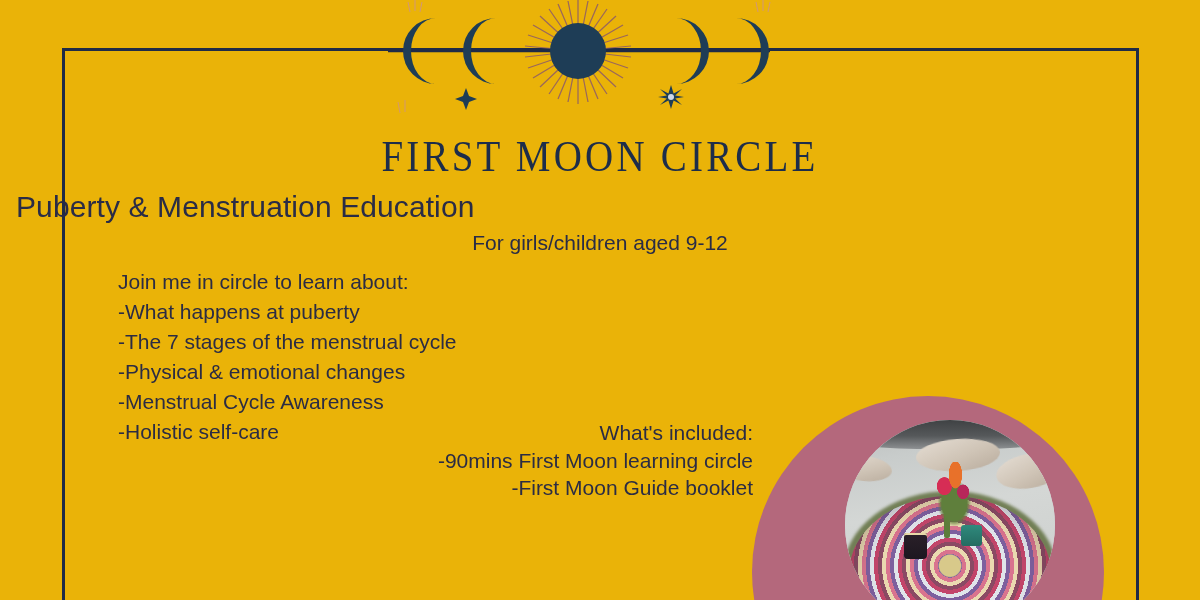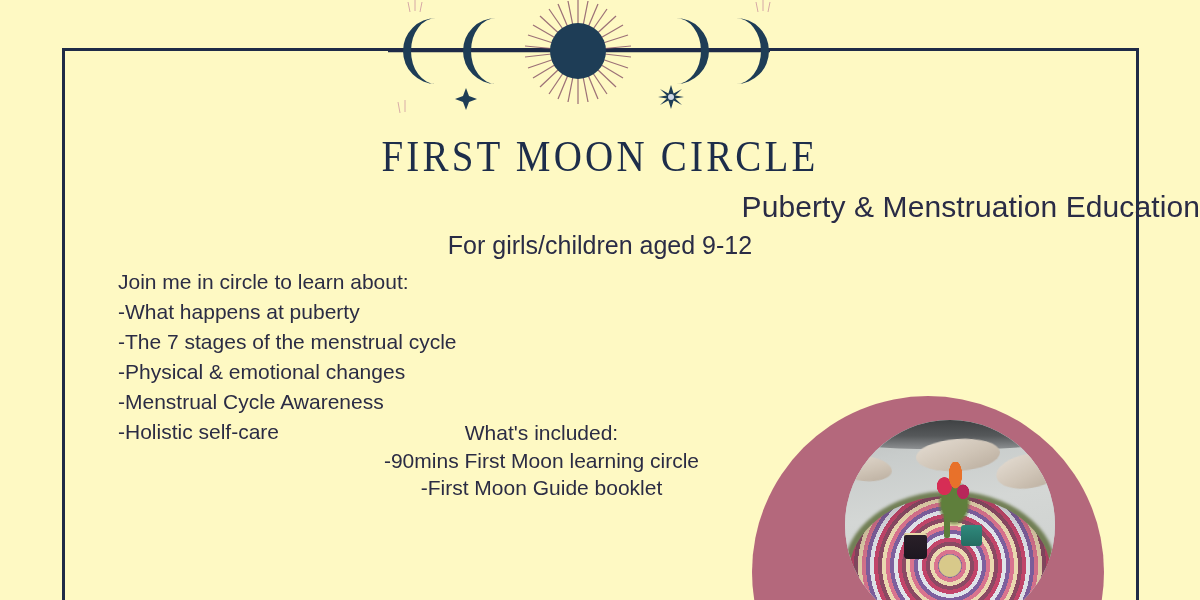--- a/index.html
+++ b/index.html
@@ -14,21 +14,21 @@
     font-family: "Liberation Sans", sans-serif;
     background: #e9a8b2;
     position: relative;
   }
 
   #poster {
     position: absolute;
     inset: 0;
     width: 1200px;
     height: 600px;
-    background: #fef9c3;
+    background: #eab308;
     overflow: hidden;
   }
 
   
   .frame {
     position: absolute;
     left: 62px;
     top: 48px;
     width: 1077px;
     height: 600px;
@@ -177,34 +177,35 @@
     white-space: nowrap;
     transform: scaleY(1.12);
     transform-origin: center top;
   }
 
   .subtitle {
     position: absolute;
     left: 0;
     top: 190px;
     width: 1200px;
-    text-align: right;
+    text-align: left;
     font-size: 30px;
     font-weight: 400;
     color: #2a2c46;
     letter-spacing: 0.1px;
+    padding-left: 16px;
   }
 
   .subtitle2 {
     position: absolute;
     left: 0;
     top: 231px;
     width: 1200px;
     text-align: center;
-    font-size: 25px;
+    font-size: 21px;
     font-weight: 400;
     color: #2a2c46;
   }
 
   .left-list {
     position: absolute;
     left: 118px;
     top: 267px;
     width: 520px;
     text-align: left;
@@ -221,21 +222,20 @@
     left: 330px;
     top: 419px;
     width: 423px;
     text-align: right;
   }
   .right-list .line {
     font-size: 21px;
     line-height: 27.5px;
     color: #2b2c44;
     white-space: nowrap;
-    text-align: center;
   }
 </style>
 </head>
 <body>
 
 <div id="poster">
 
   <div class="frame"></div>
 
   <div class="moon-art">

